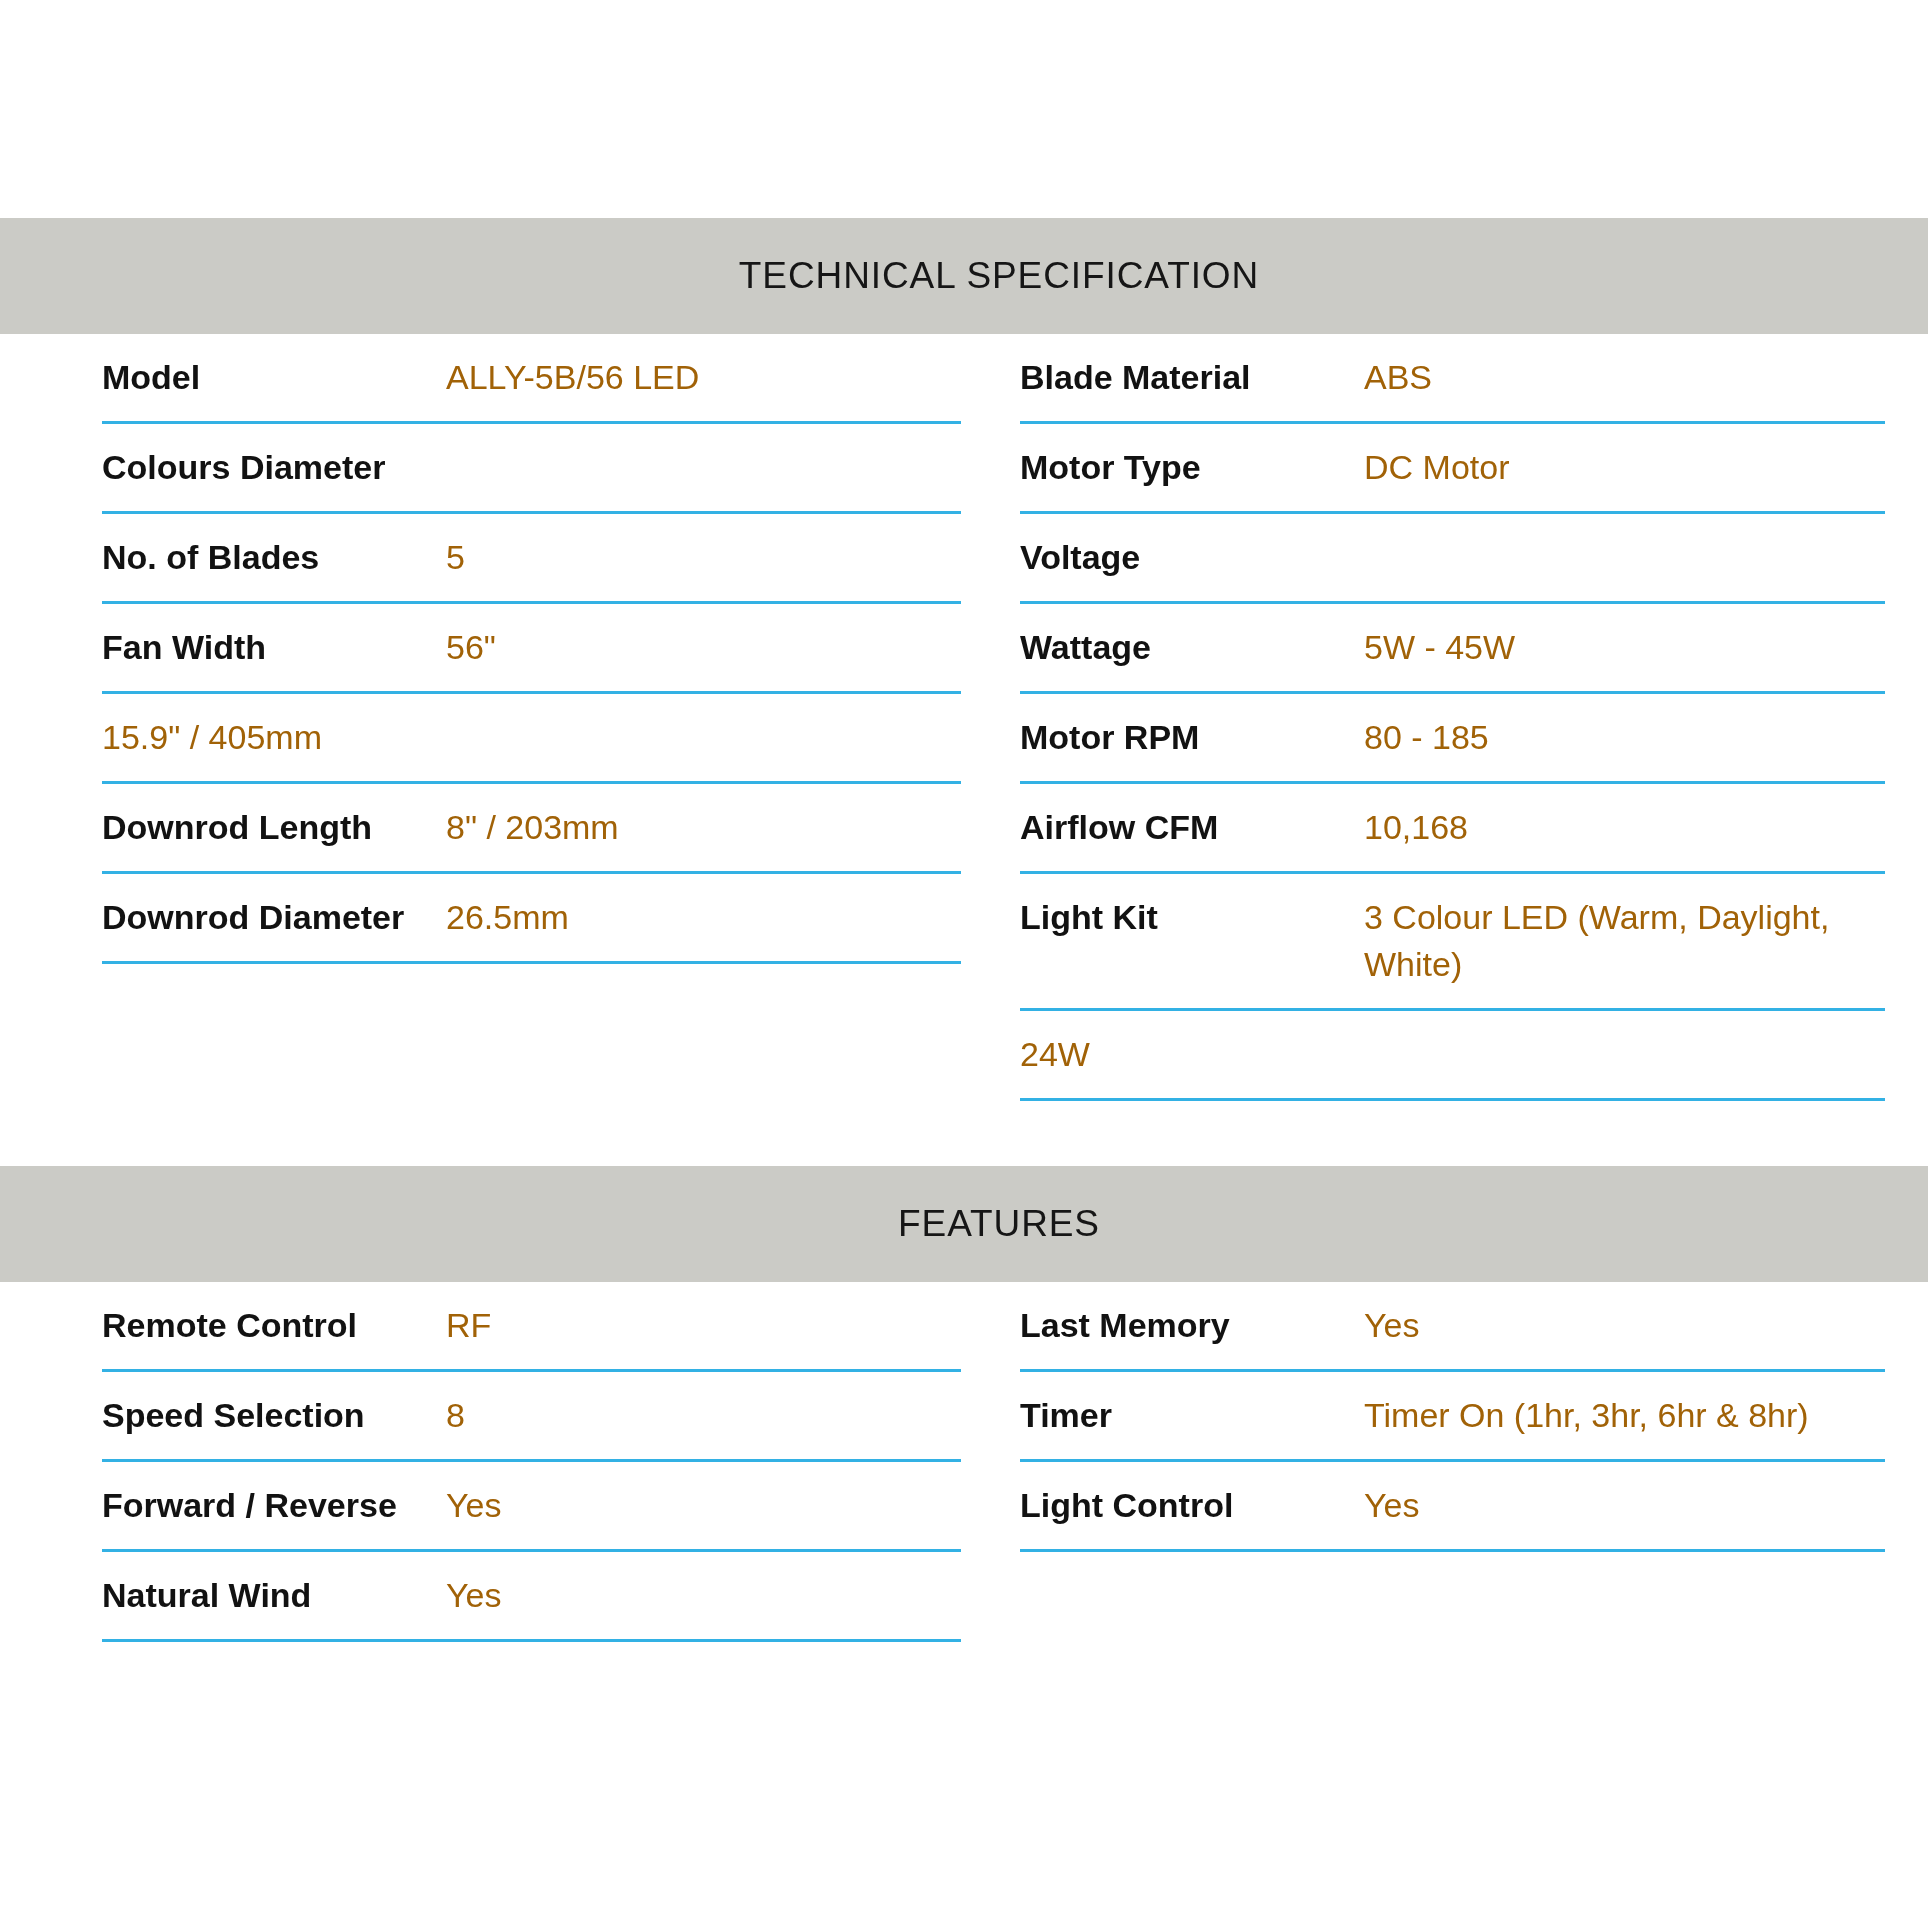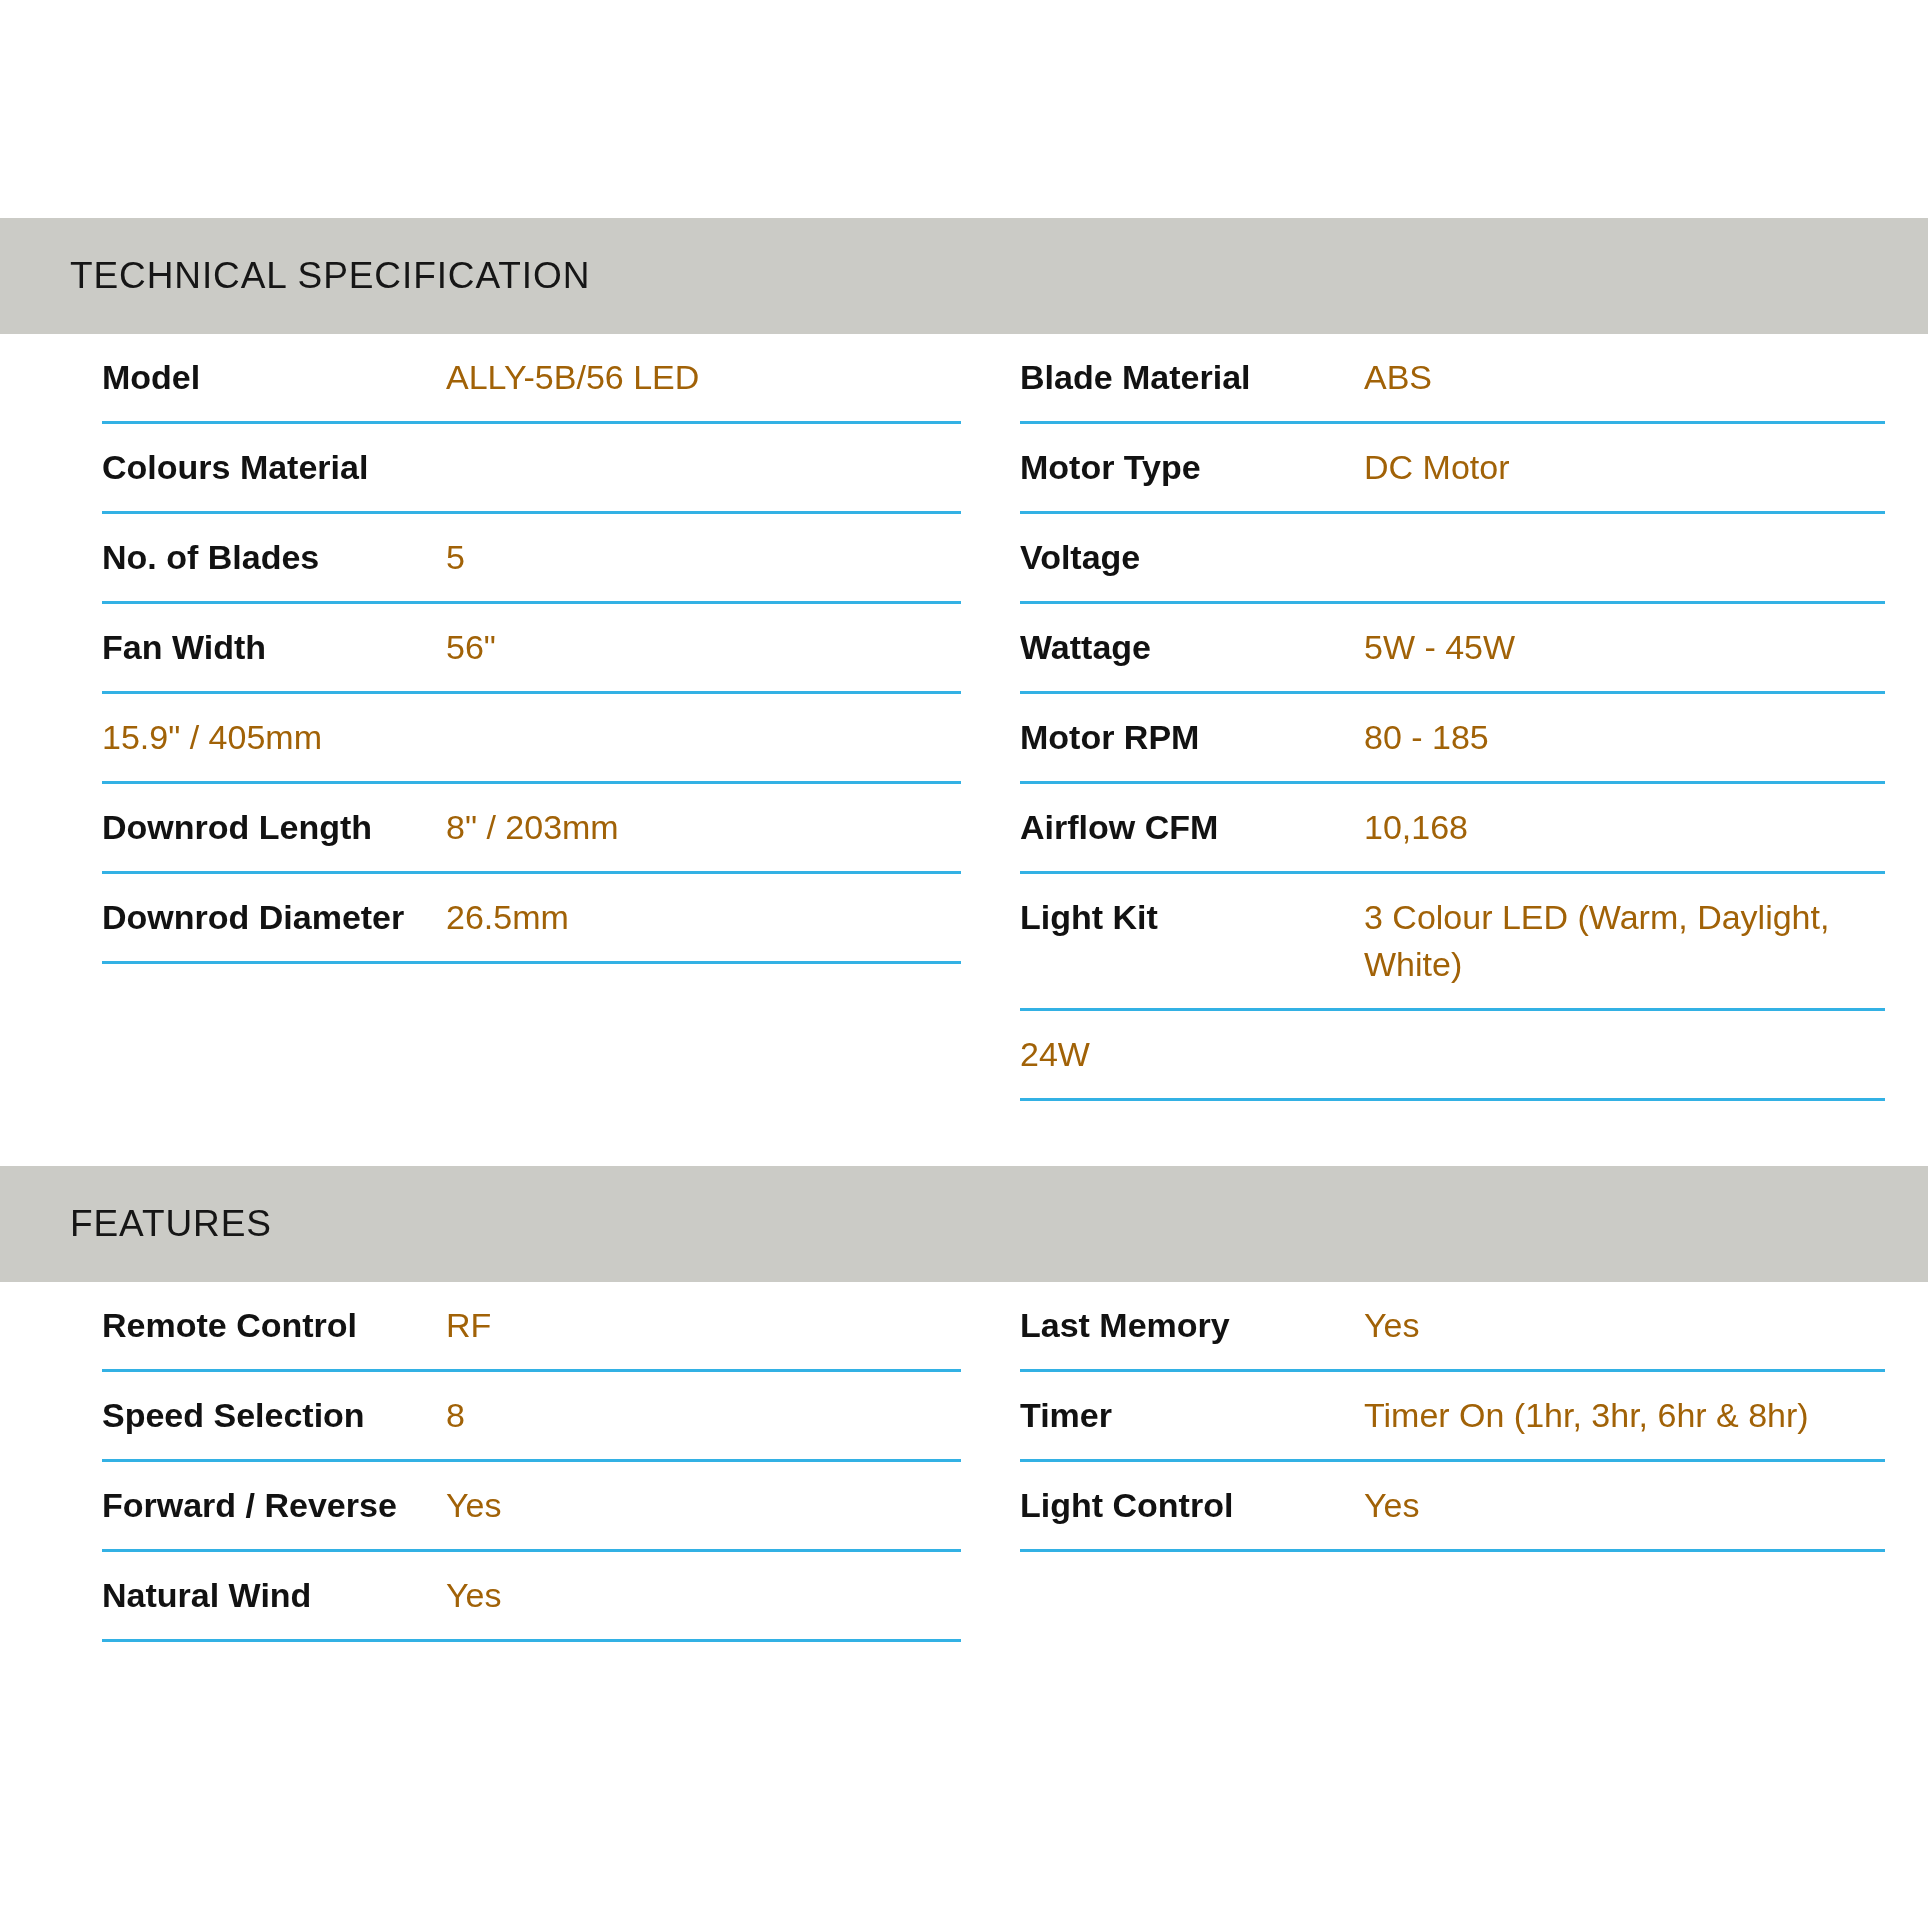--- a/index.html
+++ b/index.html
@@ -12,20 +12,21 @@
     color: var(--text-color, #1b1b1b);
     overflow: hidden;
   }
   .section-bar {
     height: 116px;
     background: var(--bar-bg, #cbcbc6);
     display: flex;
     align-items: center;
     padding-left: 70px;
     box-sizing: border-box;
+    justify-content: center;
   }
   .section-bar .section-title {
     font-size: 37px;
     letter-spacing: 0.9px;
     color: #161616;
   }
   .bar-technical { margin-top: 218px; }
   .bar-features  { margin-top: 65px; }
   .spec-grid {
     display: grid;
@@ -65,21 +66,21 @@
     <div class="section-bar bar-technical">
       <span class="section-title">TECHNICAL SPECIFICATION</span>
     </div>
     <div class="spec-grid">
       <div class="spec-col wrap-narrow">
           <div class="row">
             <div class="label">Model</div>
             <div class="value">ALLY-5B/56 LED</div>
           </div>
           <div class="row">
-            <div class="label">Colours Material</div>
+            <div class="label">Colours Diameter</div>
           </div>
           <div class="row">
             <div class="label">No. of Blades</div>
             <div class="value">5</div>
           </div>
           <div class="row">
             <div class="label">Fan Width</div>
             <div class="value">56"</div>
           </div>
           <div class="row">

